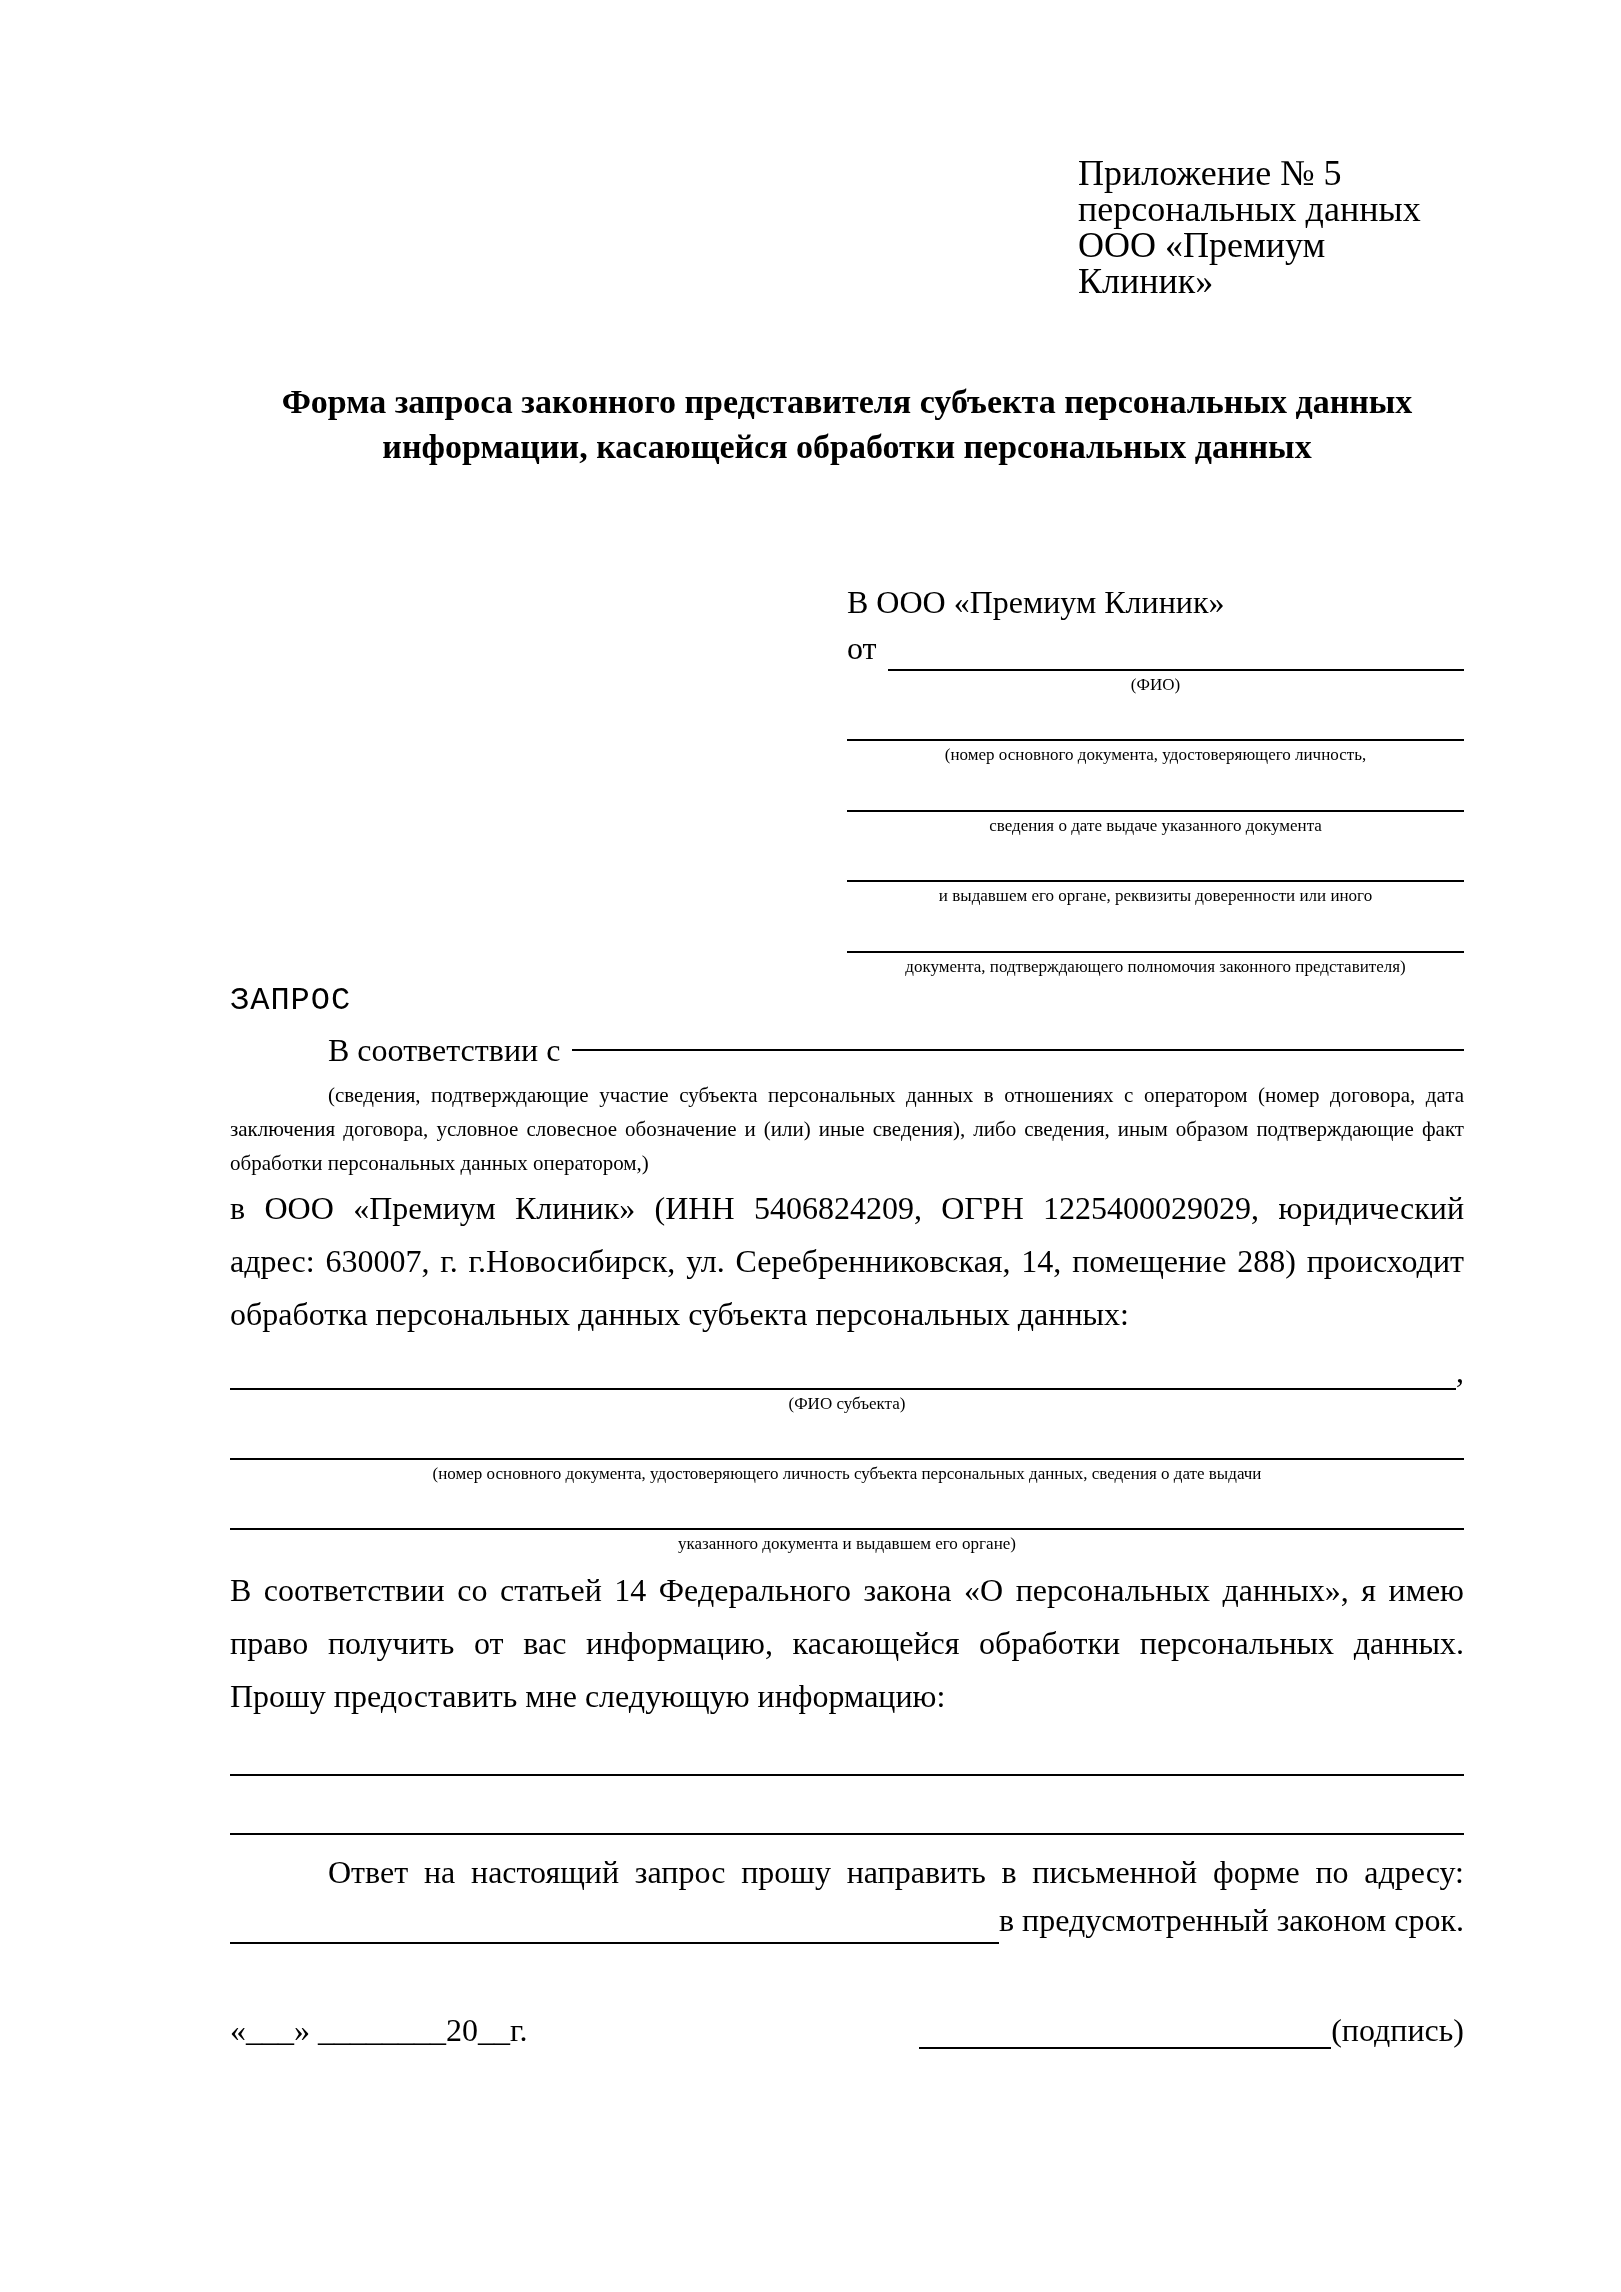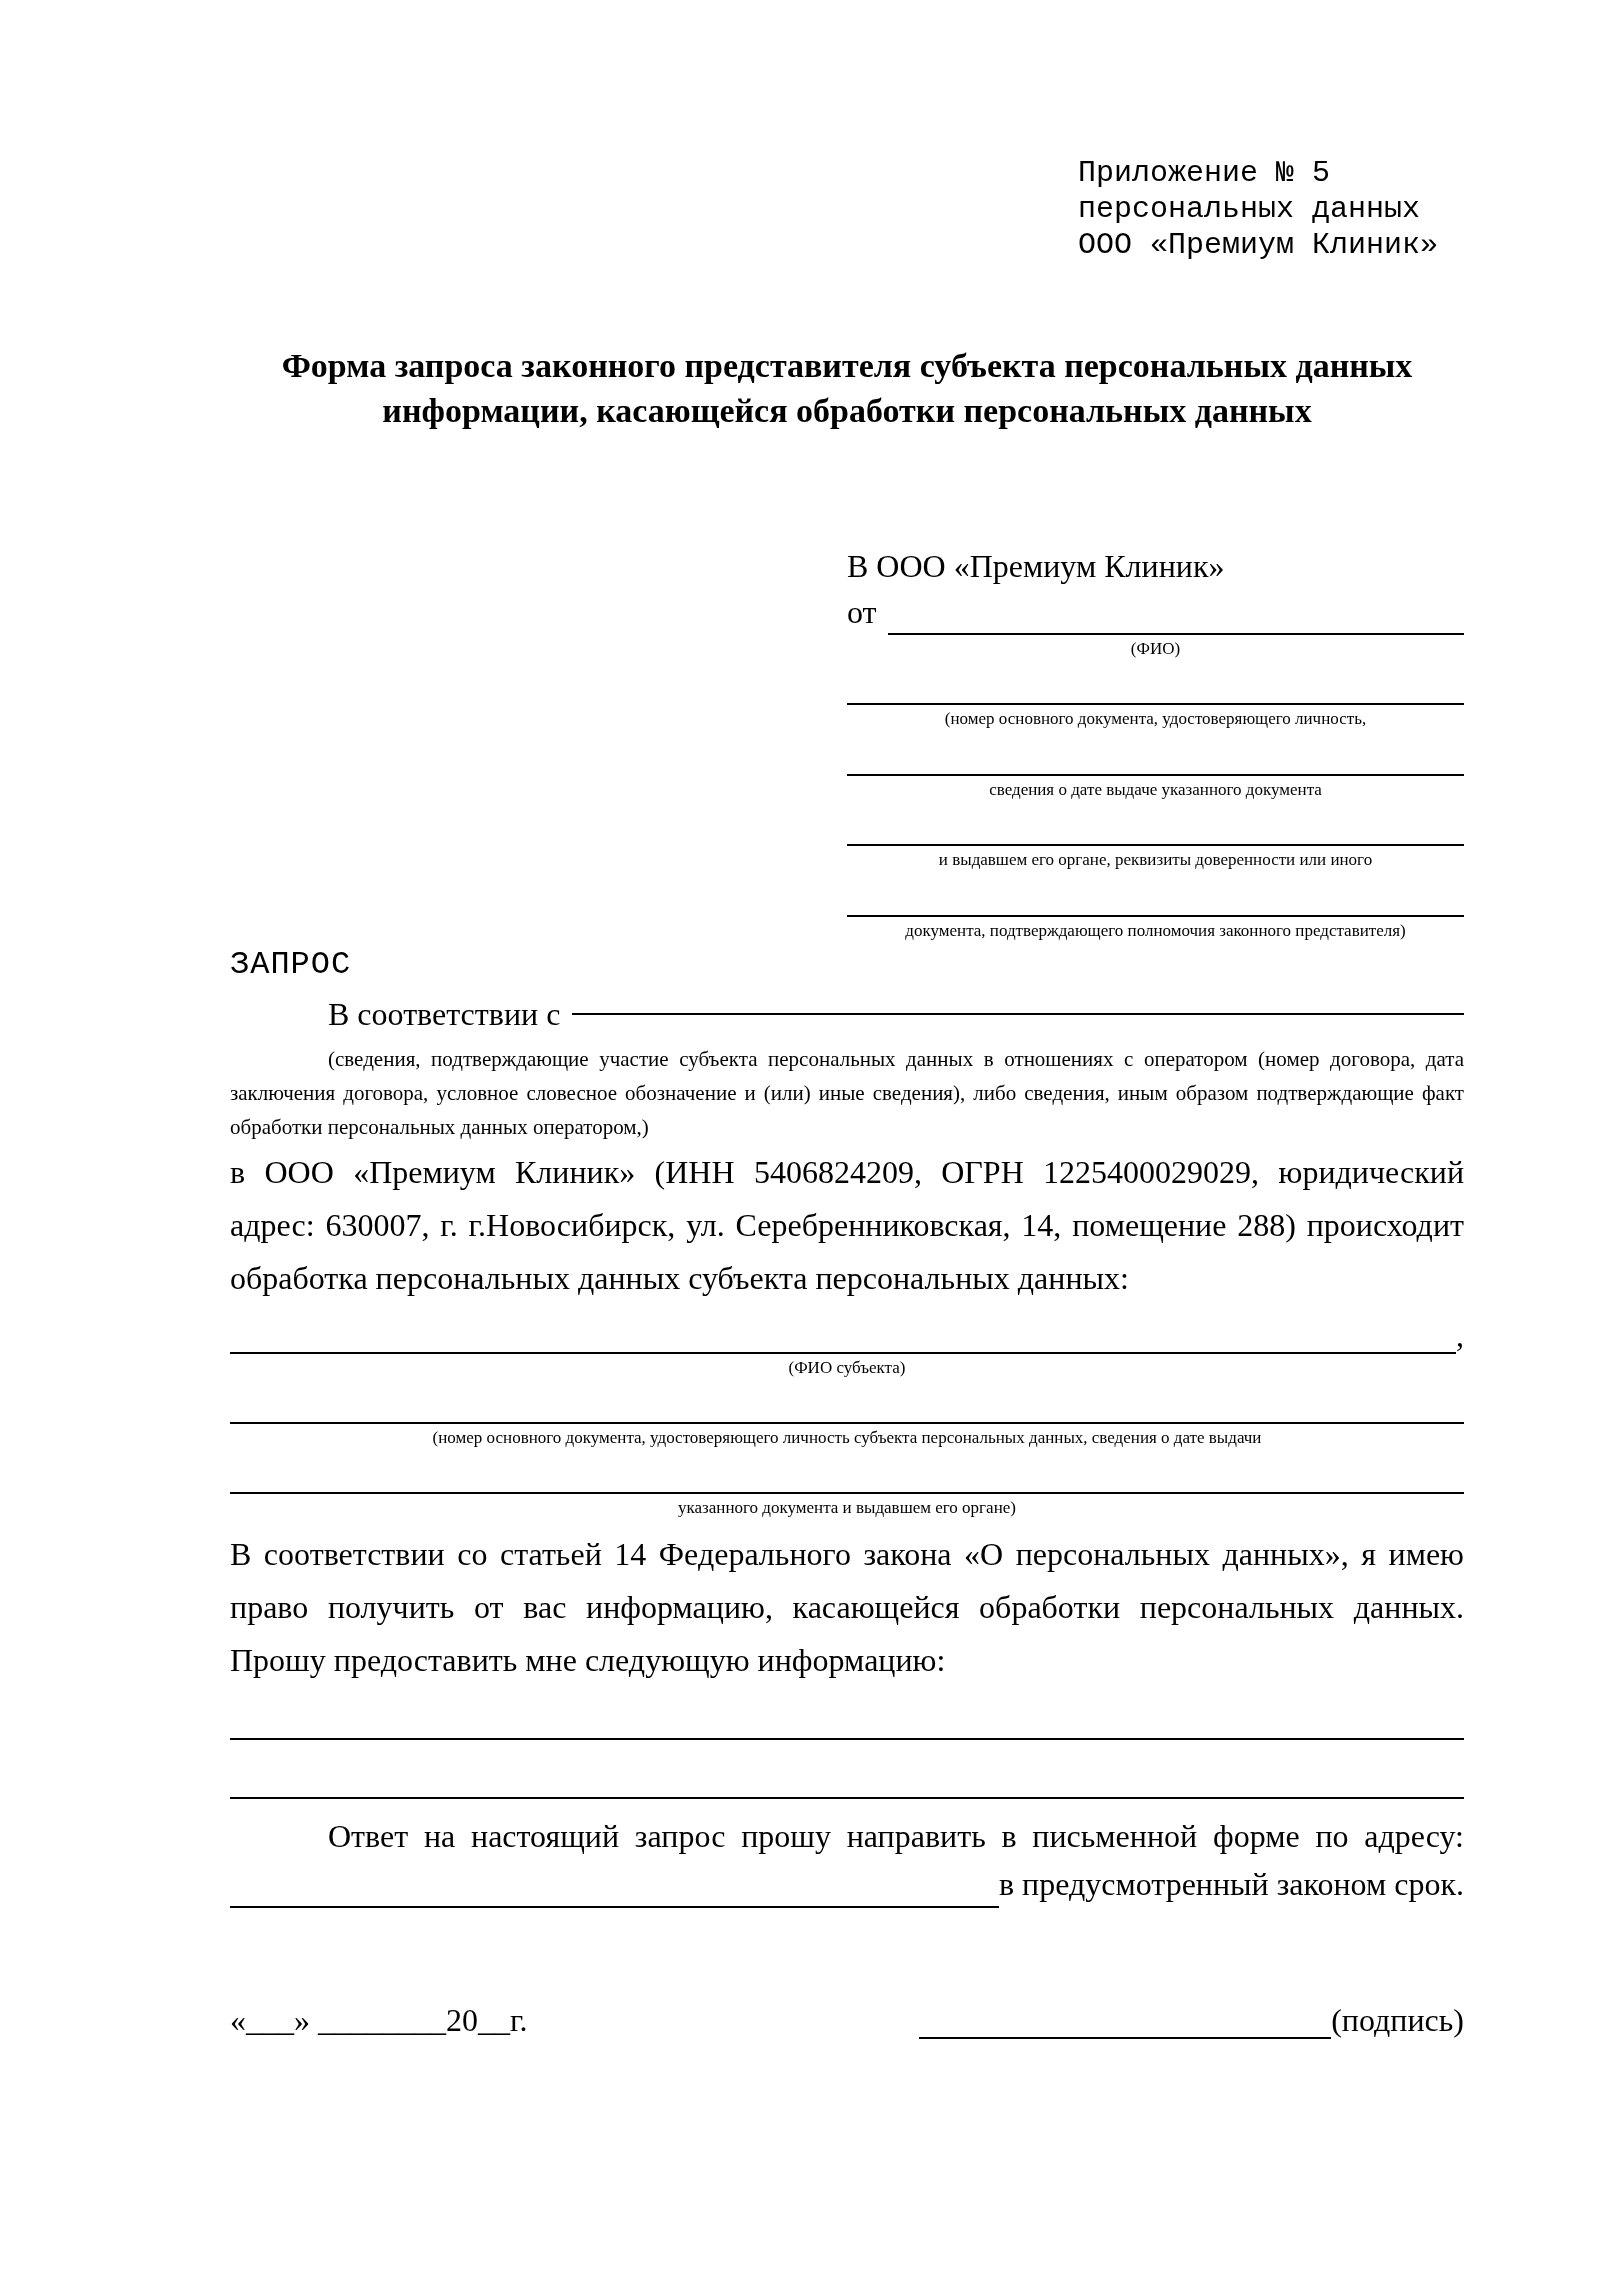--- a/index.html
+++ b/index.html
@@ -9,21 +9,21 @@
     height: 2293px;
     margin: 0 auto;
     background: #ffffff;
     box-sizing: border-box;
     padding: 155px 157px 0 230px;
     font-family: "Liberation Serif", "DejaVu Serif", serif;
     font-size: 32px;
     color: #000000;
   }
   
-  .appendix { margin-left: 848px; font-size: 30px; line-height: 36px; font-family: Liberation Mono, monospace; }
+  .appendix { margin-left: 848px; font-size: 36px; line-height: 36px; }
   
   .doc-title {
     margin: 80px 0 16px 0;
     text-align: center;
     font-weight: bold;
     font-size: 34px;
     line-height: 45px;
   }
   
   .addressee { margin-left: 617px; margin-top: 110px; line-height: 47px; }
@@ -62,21 +62,21 @@
     text-align: justify;
     text-align-last: justify;
     text-indent: 98px;
     line-height: 49px;
     margin: 13.7px 0 0 0;
   }
   .answer-row { display: flex; align-items: flex-end; line-height: 47px; }
   .answer-row .blank { flex: 1; height: 35px; }
   .answer-tail { white-space: nowrap; }
   
-  .footer-row { display: flex; justify-content: space-between; align-items: flex-end; margin-top: 94px; }
+  .footer-row { display: flex; justify-content: space-between; align-items: flex-end; margin-top: 68px; }
   .signature-group { display: flex; align-items: flex-end; }
   .signature-group .blank { width: 412px; height: 35px; }
   .date-line, .signature-caption { white-space: nowrap; }
 </style>
 </head>
 <body>
 
 <div class="page">
 
   <div class="appendix">

